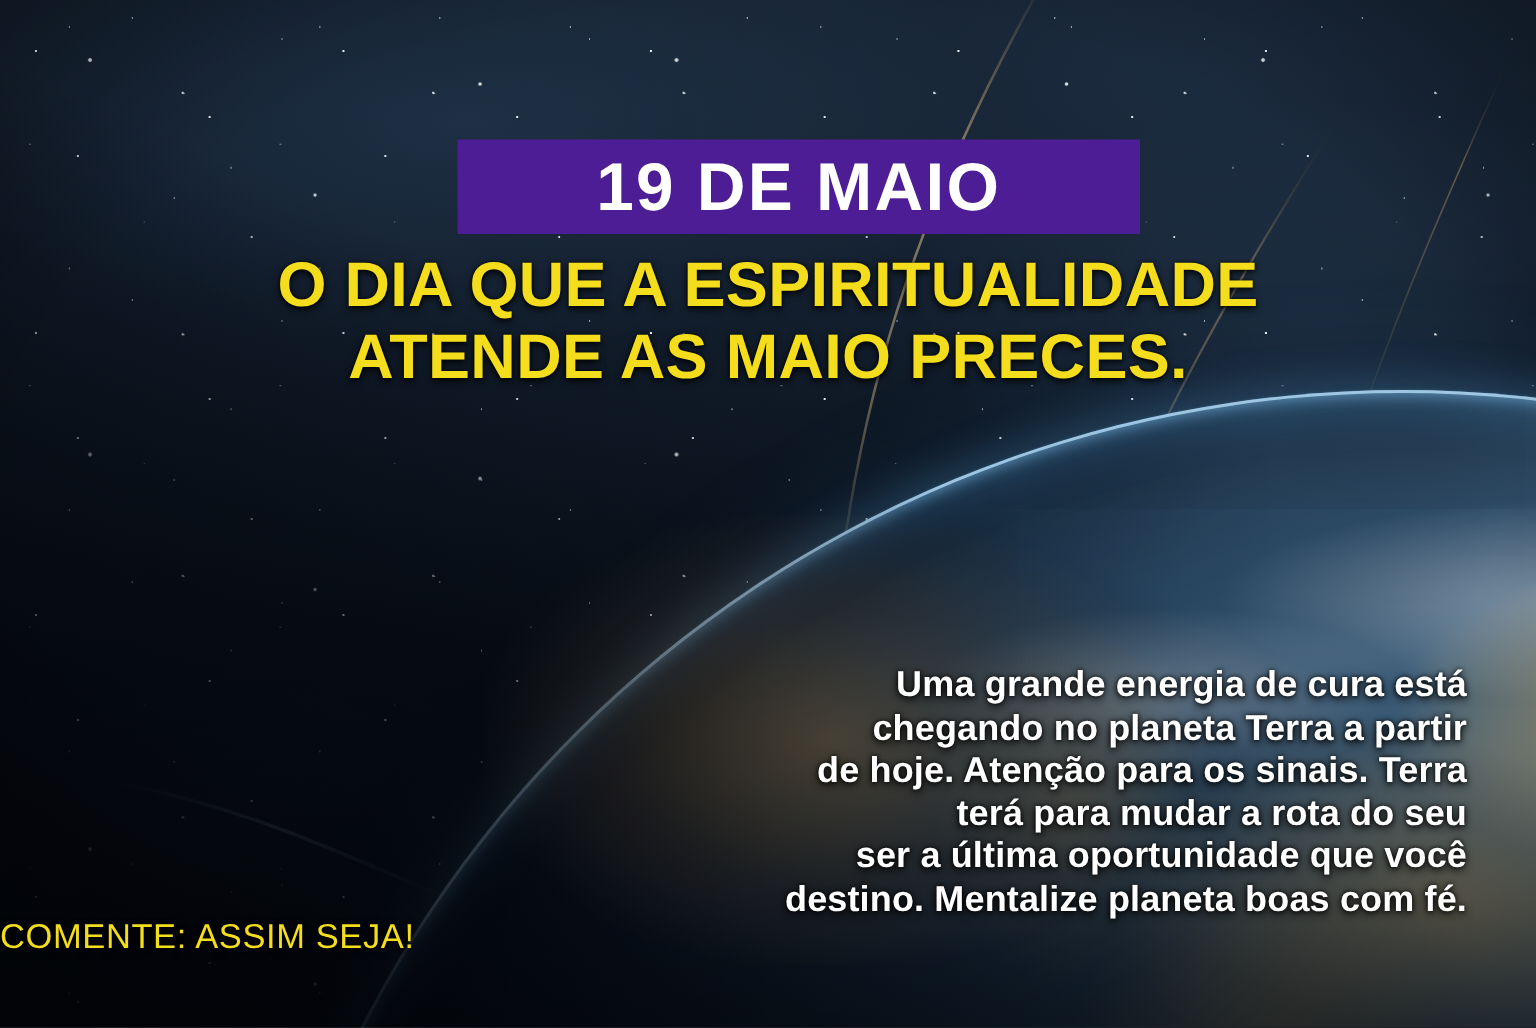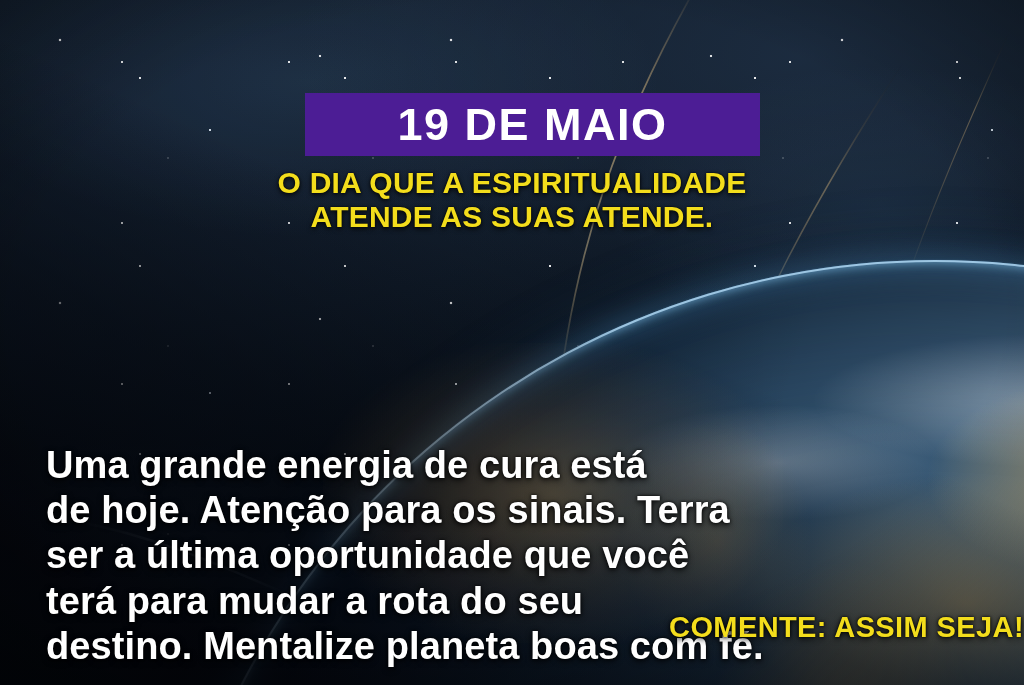--- a/index.html
+++ b/index.html
@@ -203,54 +203,54 @@
     font-stretch: condensed;
   }
 
   .headline {
     position: absolute;
     left: 0;
     right: 0;
     top: 166px;
     text-align: center;
     color: #f3dd1c;
-    font-size: 30px;
+    font-size: 42px;
     font-weight: 700;
     line-height: 1.14;
     letter-spacing: 0.2px;
     text-shadow: 0 2px 5px rgba(0,0,0,.85), 0 0 2px rgba(0,0,0,.9);
     padding: 0 44px;
   }
   .headline .ln { display: block; white-space: nowrap; }
 
   .body-copy {
     position: absolute;
     left: 0;
     right: 0;
     top: 443px;
-    text-align: left;
+    text-align: right;
     color: #ffffff;
-    font-size: 38px;
+    font-size: 24px;
     font-weight: 700;
     line-height: 1.19;
     letter-spacing: 0.1px;
     text-shadow: 0 2px 6px rgba(0,0,0,.92), 0 0 3px rgba(0,0,0,.9);
     padding: 0 46px;
   }
   .body-copy .ln { display: block; white-space: nowrap; }
 
   .cta {
     position: absolute;
     left: 0;
     right: 0;
     top: 612px;
-    text-align: right;
+    text-align: left;
     color: #f3dd1c;
-    font-size: 29px;
-    font-weight: 700;
+    font-size: 23px;
+    font-weight: 400;
     letter-spacing: 0.4px;
     line-height: 1.1;
     text-shadow: 0 2px 6px rgba(0,0,0,.9), 0 0 3px rgba(0,0,0,.95);
   }
 </style>
 </head>
 <body>
 
 <div class="poster">
 
@@ -298,28 +298,29 @@
   <div class="vignette"></div>
 
   <div class="content">
 
     <div class="date-banner">
       <span>19 DE MAIO</span>
     </div>
 
     <div class="headline">
       <span class="ln">O DIA QUE A ESPIRITUALIDADE</span>
-      <span class="ln">ATENDE AS SUAS ATENDE.</span>
+      <span class="ln">ATENDE AS MAIO PRECES.</span>
     </div>
 
     <div class="body-copy">
       <span class="ln">Uma grande energia de cura está</span>
+      <span class="ln">chegando no planeta Terra a partir</span>
       <span class="ln">de hoje. Atenção para os sinais. Terra</span>
+      <span class="ln">terá para mudar a rota do seu</span>
       <span class="ln">ser a última oportunidade que você</span>
-      <span class="ln">terá para mudar a rota do seu</span>
       <span class="ln">destino. Mentalize planeta boas com fé.</span>
     </div>
 
     <div class="cta">
       <span>COMENTE: ASSIM SEJA!</span>
     </div>
 
   </div>
 </div>
 

